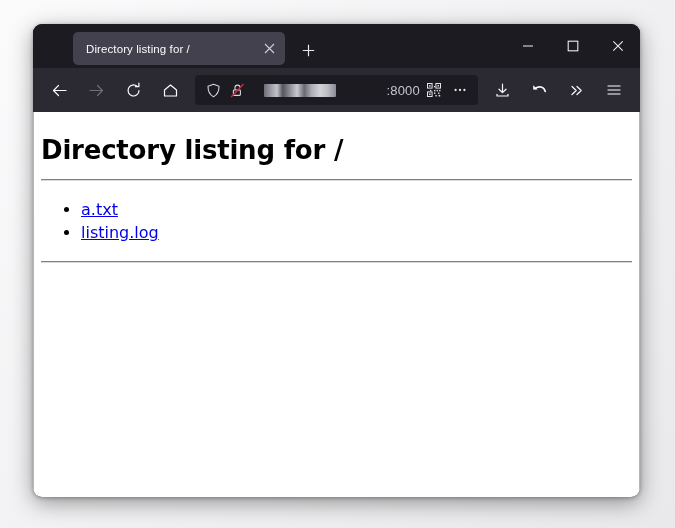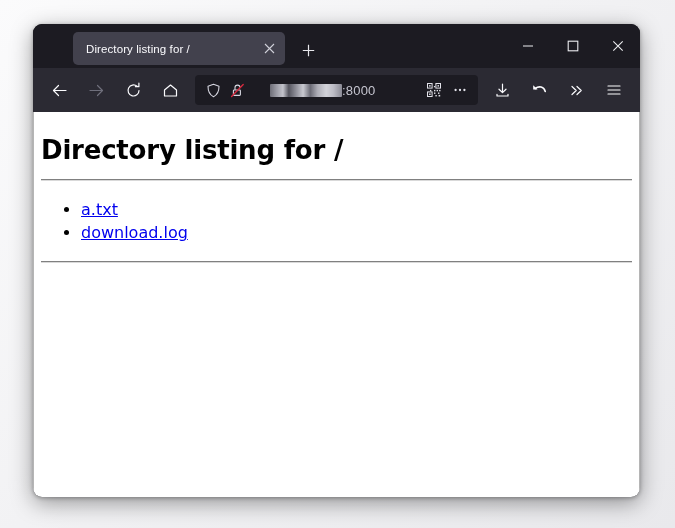--- a/index.html
+++ b/index.html
@@ -143,22 +143,23 @@
     align-items: center;
     justify-content: center;
     color: #d6d6e0;
     flex: 0 0 auto;
   }
   .urltext {
     flex: 1 1 auto;
     display: flex;
     align-items: center;
     min-width: 0;
-    margin-left: 21px;
-    overflow: hidden;
+    margin-left: 15px;
+    overflow: hidden;
+    justify-content: space-between;
   }
   .redacted {
     width: 72px;
     height: 13px;
     border-radius: 1px;
     background: linear-gradient(90deg,
         #6d6d77 0%, #9a9aa4 9%, #c3c3cb 18%, #55555f 26%,
         #8e8e98 36%, #c9c9d1 46%, #6a6a75 56%,
         #adadb6 66%, #d2d2d9 78%, #bdbdc6 88%, #8a8a95 100%);
     filter: blur(0.7px);
@@ -371,19 +372,19 @@
   </div>
 
   <div class="content">
     <h1 class="page-title">Directory listing for /</h1>
     <hr class="rule">
     <ul class="listing">
       <li>
         <a href="#">a.txt</a>
       </li>
       <li>
-        <a href="#">download.log</a>
+        <a href="#">listing.log</a>
       </li>
     </ul>
     <hr class="rule">
   </div>
 
 </div>
 
 </body></html>

